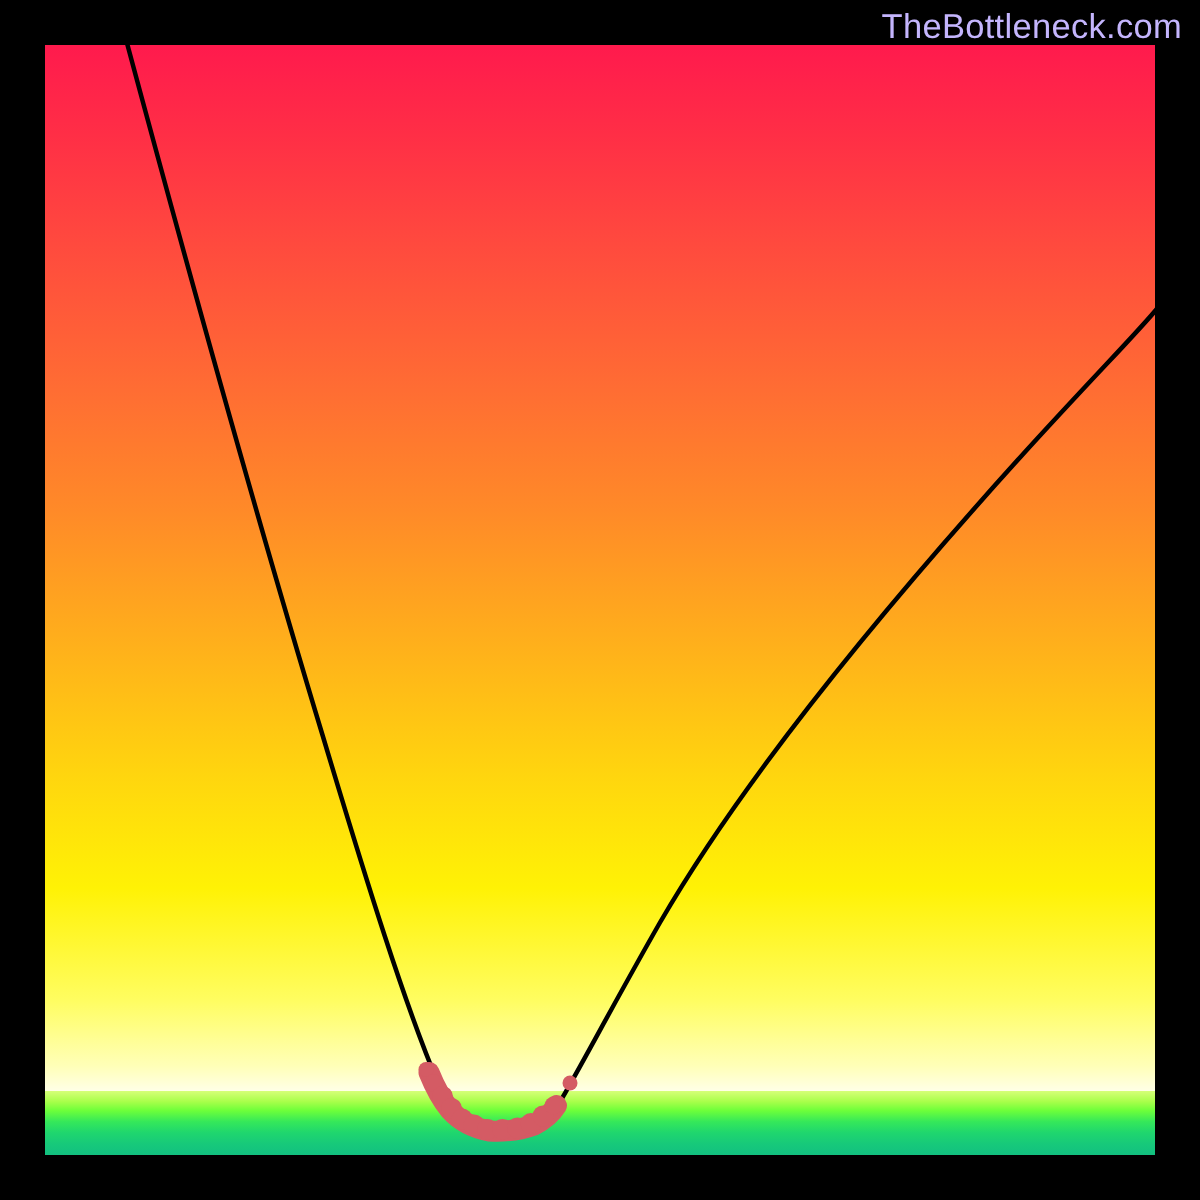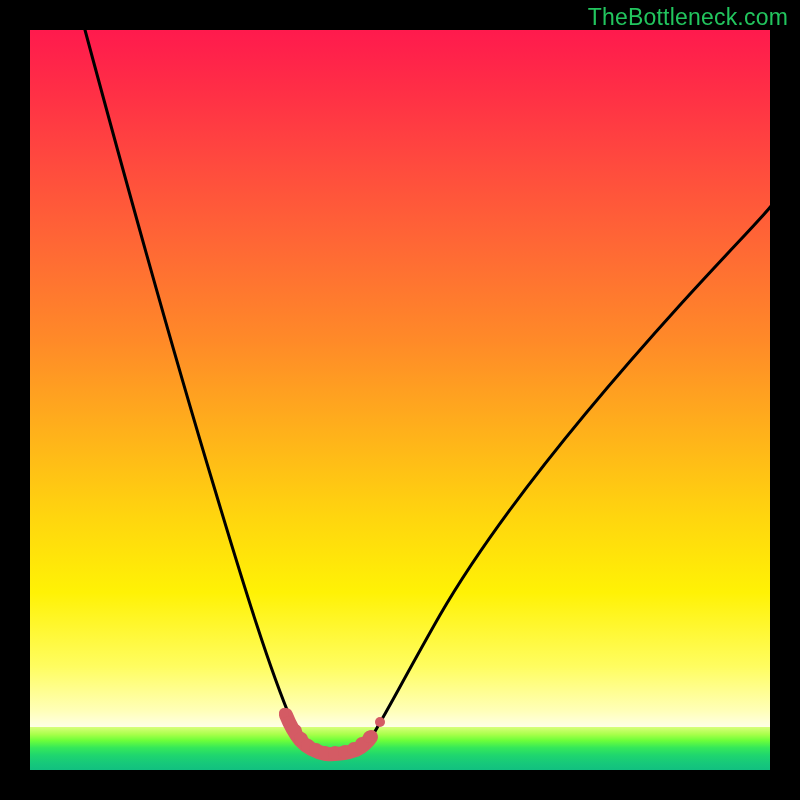--- a/index.html
+++ b/index.html
@@ -45,21 +45,21 @@
         #35e85a 97%,
         #1fd66e 98%,
         #17c97a 99%,
         #12c080 100%
       );
   }
   .watermark {
     position: absolute;
     top: 4px;
     right: 12px;
-    color: #22c55e;
+    color: #c4b5fd;
     font-size: 23px;
     font-weight: 500;
     letter-spacing: 0.2px;
     user-select: none;
   }
   svg.curves {
     position: absolute;
     left: 30px;
     top: 30px;
     width: 740px;

